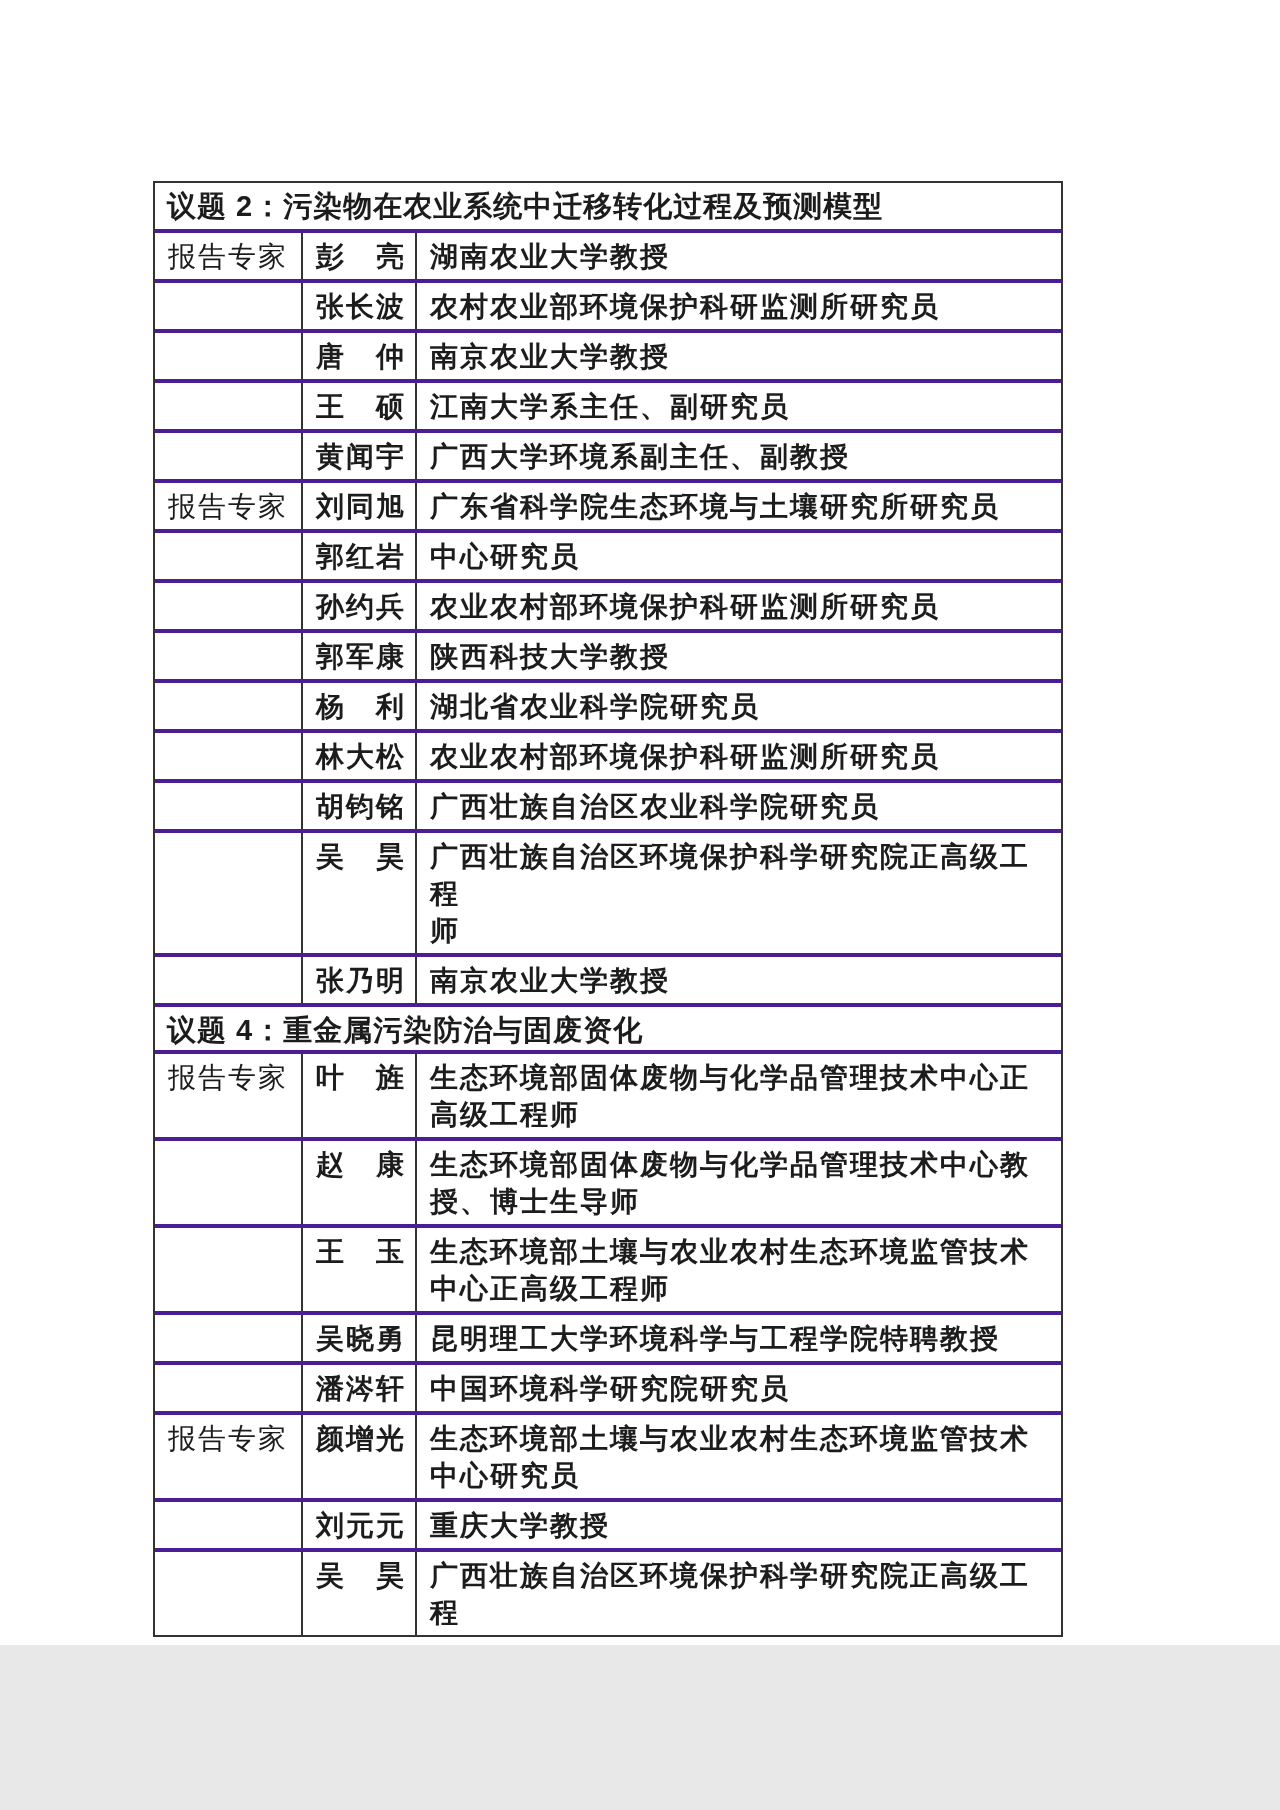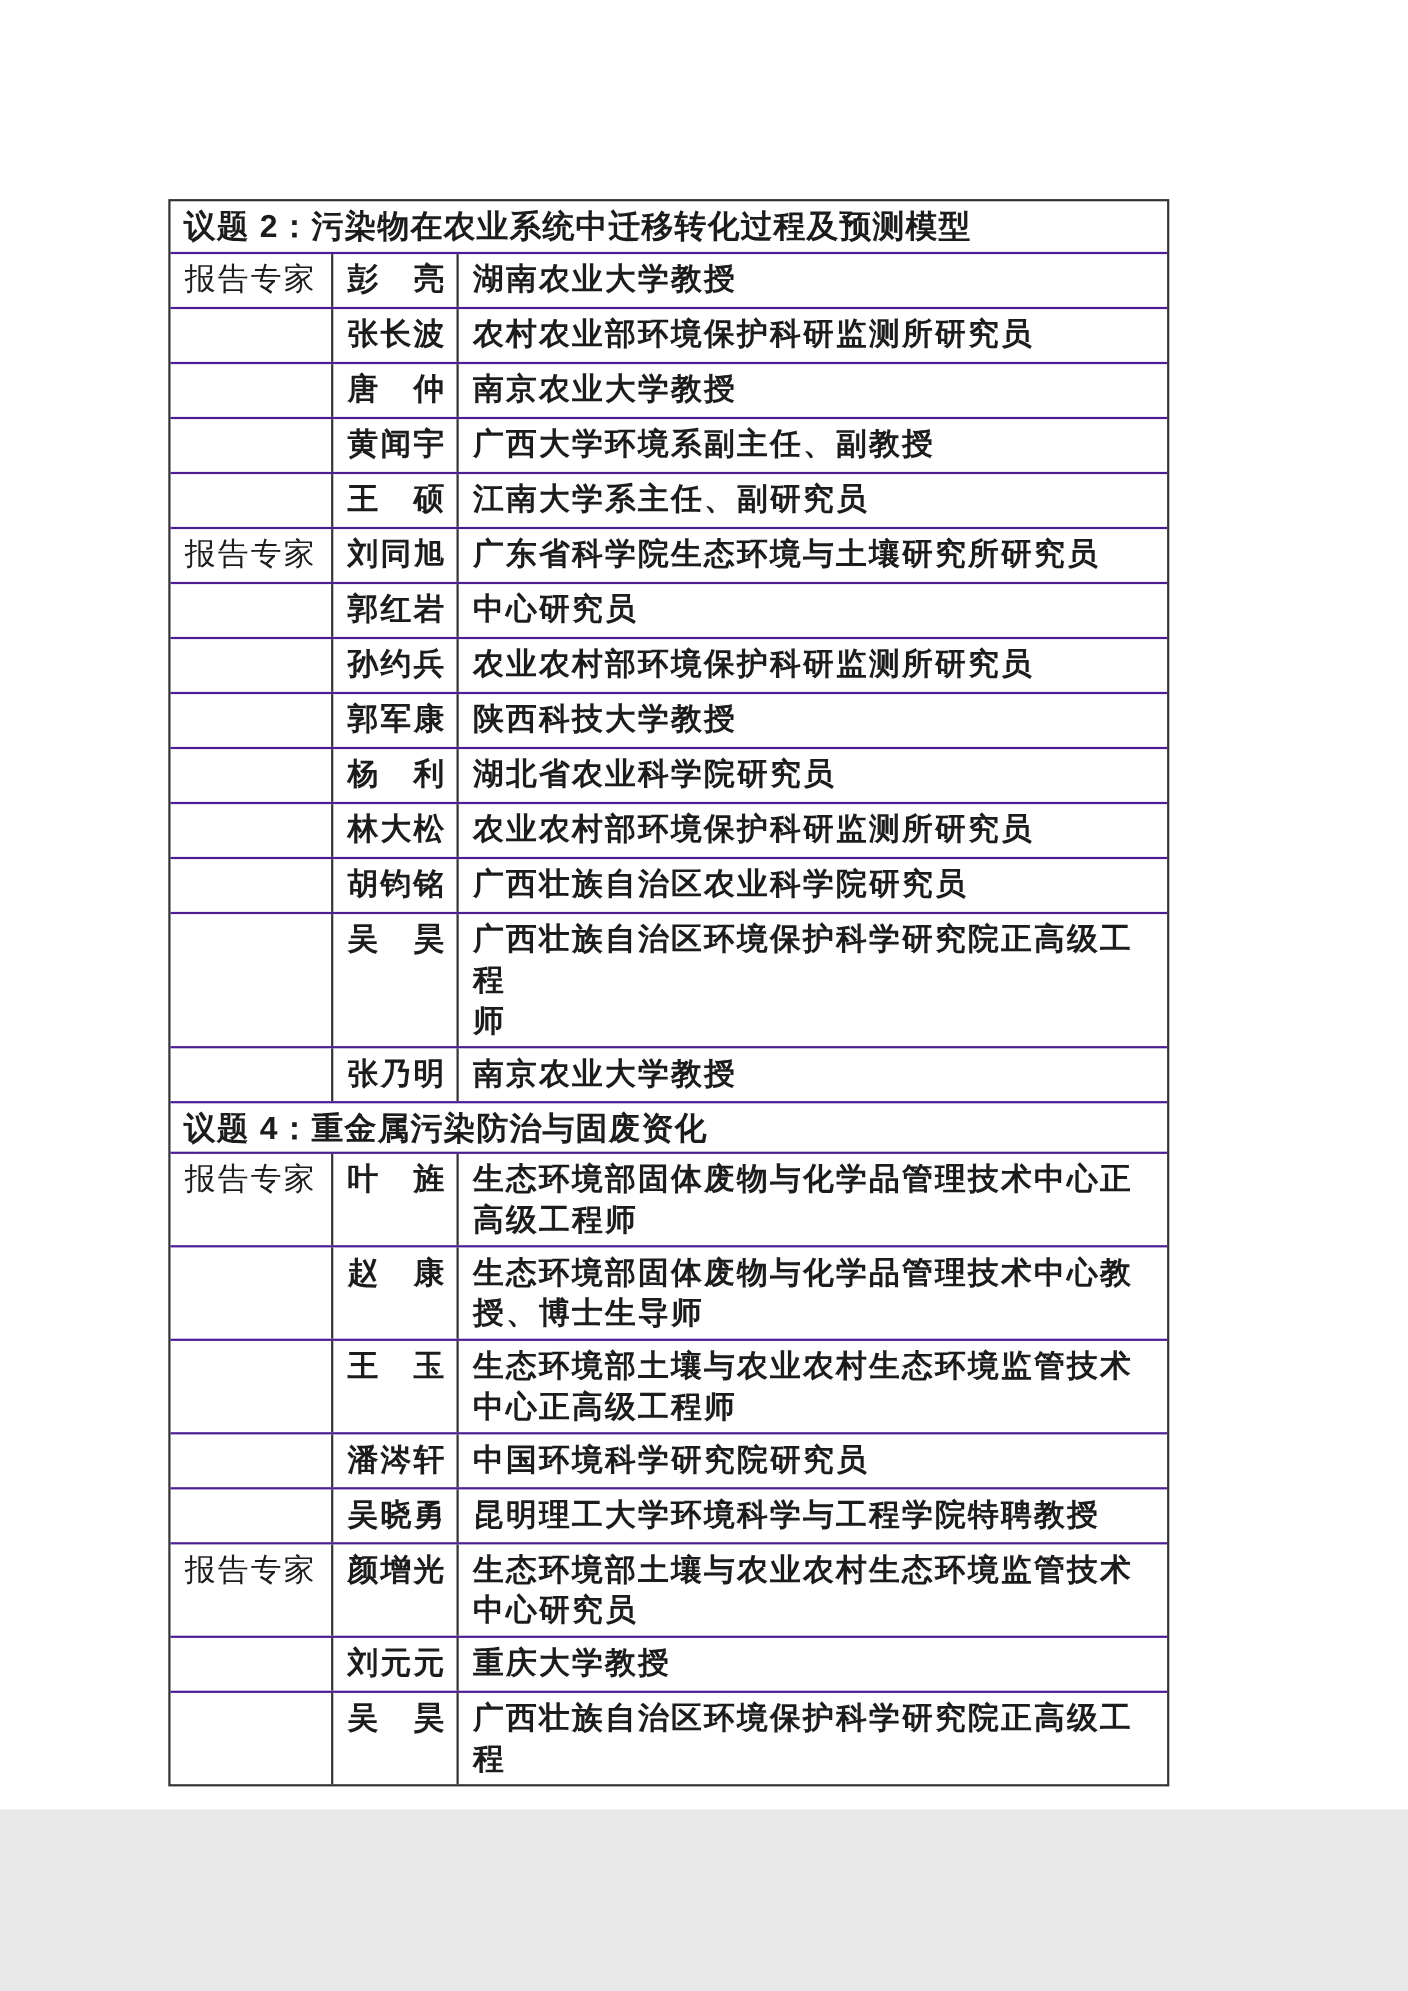--- a/index.html
+++ b/index.html
@@ -16,21 +16,21 @@
     position:absolute;
     left:153px; top:181px;
     width:910px;
     border:2px solid #333333;
     box-sizing:border-box;
     background:#ffffff;
   }
   .t-row {
     display:grid;
     grid-template-columns:146px 114px 1fr;
-    border-top:2px solid #4c1d95;
+    border-top:4px solid #4c1d95;
     min-height:50px;
     box-sizing:border-box;
   }
   .t-row:first-child { border-top:none; }
   .t-row.section-row {
     display:block;
     min-height:46px;
     font-family:"Liberation Sans","DejaVu Sans",sans-serif;
     font-weight:bold;
     font-size:29px;
@@ -74,27 +74,27 @@
         <div class="cell name-cell">张长波</div>
         <div class="cell aff-cell">农村农业部环境保护科研监测所研究员</div>
       </div>
       <div class="t-row data-row">
         <div class="cell role-cell"></div>
         <div class="cell name-cell">唐　仲</div>
         <div class="cell aff-cell">南京农业大学教授</div>
       </div>
       <div class="t-row data-row">
         <div class="cell role-cell"></div>
-        <div class="cell name-cell">黄闻宇</div>
-        <div class="cell aff-cell">广西大学环境系副主任、副教授</div>
+        <div class="cell name-cell">王　硕</div>
+        <div class="cell aff-cell">江南大学系主任、副研究员</div>
       </div>
       <div class="t-row data-row">
         <div class="cell role-cell"></div>
-        <div class="cell name-cell">王　硕</div>
-        <div class="cell aff-cell">江南大学系主任、副研究员</div>
+        <div class="cell name-cell">黄闻宇</div>
+        <div class="cell aff-cell">广西大学环境系副主任、副教授</div>
       </div>
       <div class="t-row data-row">
         <div class="cell role-cell">报告专家</div>
         <div class="cell name-cell">刘同旭</div>
         <div class="cell aff-cell">广东省科学院生态环境与土壤研究所研究员</div>
       </div>
       <div class="t-row data-row">
         <div class="cell role-cell"></div>
         <div class="cell name-cell">郭红岩</div>
         <div class="cell aff-cell">中心研究员</div>
@@ -149,27 +149,27 @@
 授、博士生导师</div>
       </div>
       <div class="t-row data-row">
         <div class="cell role-cell"></div>
         <div class="cell name-cell">王　玉</div>
         <div class="cell aff-cell">生态环境部土壤与农业农村生态环境监管技术
 中心正高级工程师</div>
       </div>
       <div class="t-row data-row">
         <div class="cell role-cell"></div>
-        <div class="cell name-cell">潘涔轩</div>
-        <div class="cell aff-cell">中国环境科学研究院研究员</div>
+        <div class="cell name-cell">吴晓勇</div>
+        <div class="cell aff-cell">昆明理工大学环境科学与工程学院特聘教授</div>
       </div>
       <div class="t-row data-row">
         <div class="cell role-cell"></div>
-        <div class="cell name-cell">吴晓勇</div>
-        <div class="cell aff-cell">昆明理工大学环境科学与工程学院特聘教授</div>
+        <div class="cell name-cell">潘涔轩</div>
+        <div class="cell aff-cell">中国环境科学研究院研究员</div>
       </div>
       <div class="t-row data-row">
         <div class="cell role-cell">报告专家</div>
         <div class="cell name-cell">颜增光</div>
         <div class="cell aff-cell">生态环境部土壤与农业农村生态环境监管技术
 中心研究员</div>
       </div>
       <div class="t-row data-row">
         <div class="cell role-cell"></div>
         <div class="cell name-cell">刘元元</div>

